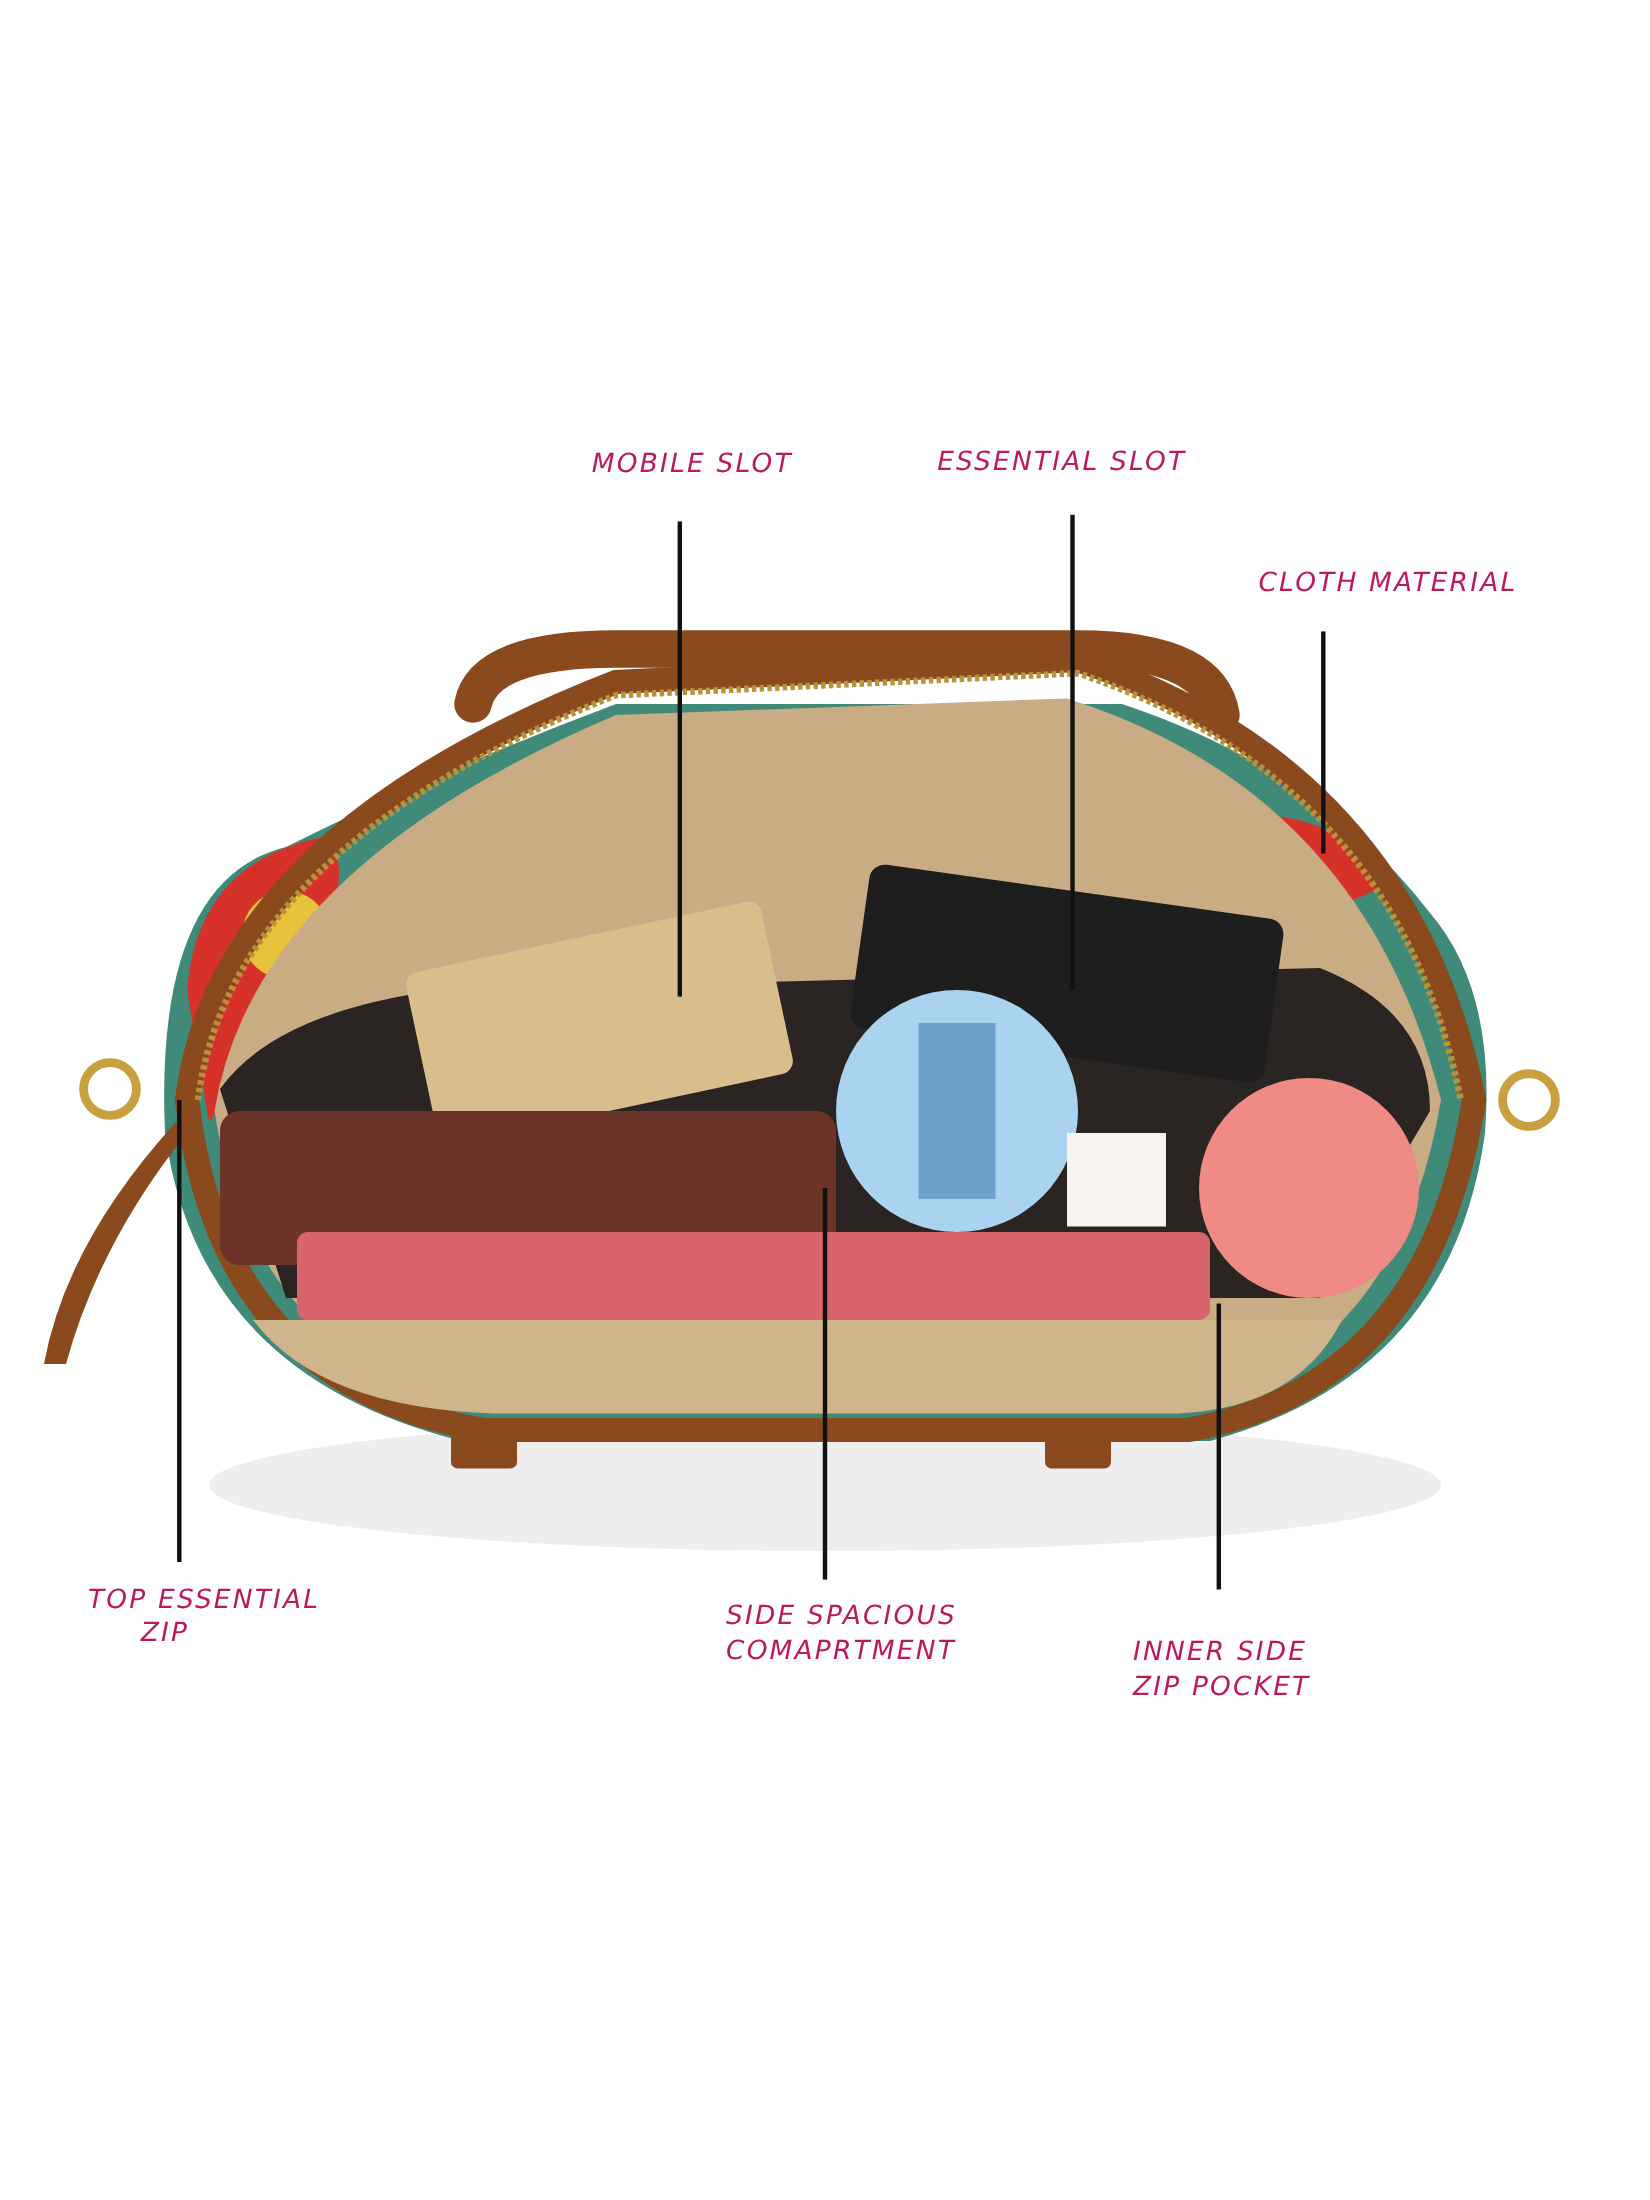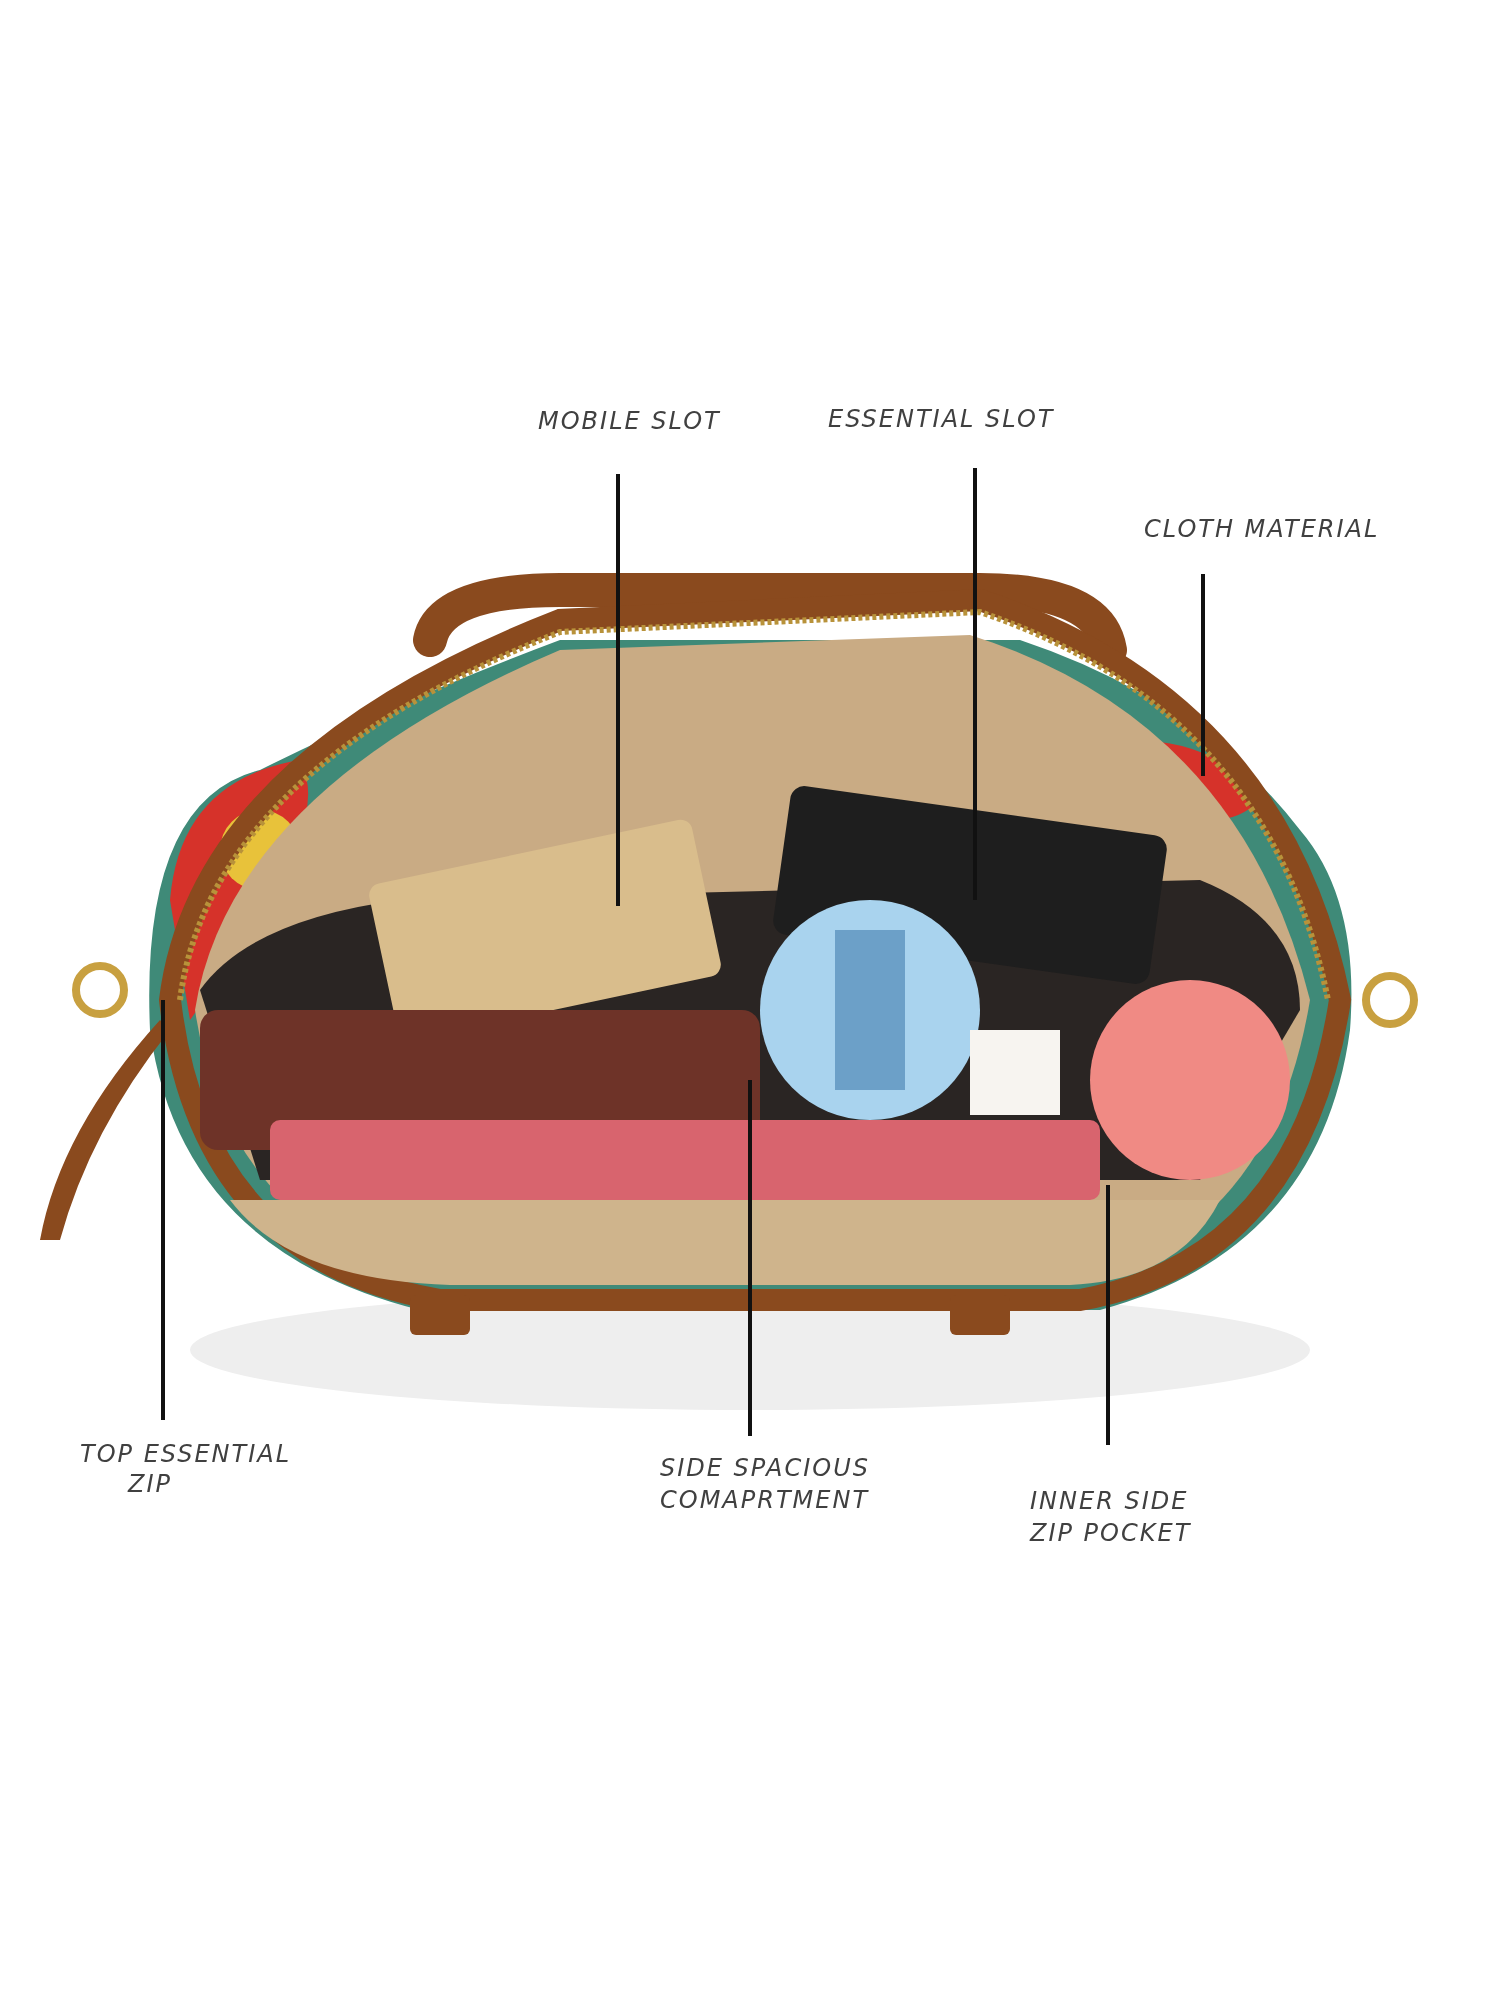--- a/index.html
+++ b/index.html
@@ -1,17 +1,17 @@
 <!DOCTYPE html>
 <html><head>
 <meta charset="utf-8">
 <style>
   html,body{margin:0;padding:0;background:#fff;}
   body{width:1500px;height:2000px;position:relative;overflow:hidden;font-family:"DejaVu Sans",sans-serif;}
-  .label{position:absolute;font-style:italic;font-size:24px;letter-spacing:2px;color:#404040;line-height:32px;white-space:pre;}
+  .label{position:absolute;font-style:italic;font-size:24px;letter-spacing:2px;color:#be185d;line-height:32px;white-space:pre;}
   .line{position:absolute;width:4px;background:#111;}
   .bag{position:absolute;}
 </style>
 </head>
 <body>
 
 <svg class="bag" width="1500" height="2000" style="left:0;top:0">
 
   <ellipse cx="750" cy="1350" rx="560" ry="60" fill="#eee"></ellipse>
 
@@ -57,21 +57,21 @@
 </svg>
 
 <div class="line" style="left:616px;top:474px;height:432px;"></div>
 <div class="line" style="left:973px;top:468px;height:432px;"></div>
 <div class="line" style="left:1201px;top:574px;height:202px;"></div>
 <div class="line" style="left:161px;top:1000px;height:420px;"></div>
 <div class="line" style="left:748px;top:1080px;height:356px;"></div>
 <div class="line" style="left:1106px;top:1185px;height:260px;"></div>
 
 <div class="label" style="left:538px;top:405px;">MOBILE SLOT</div>
-<div class="label" style="left:828px;top:403px;">ESSENTIAL SLOT</div>
+<div class="label" style="left:852px;top:403px;">ESSENTIAL SLOT</div>
 <div class="label" style="left:1100px;top:513px;margin-left:44px;">CLOTH MATERIAL</div>
 
 <div class="label" style="left:80px;top:1438px;">TOP ESSENTIAL</div>
 <div class="label" style="left:128px;top:1468px;">ZIP</div>
 
 <div class="label" style="left:660px;top:1452px;">SIDE SPACIOUS</div>
 <div class="label" style="left:660px;top:1484px;">COMAPRTMENT</div>
 
 <div class="label" style="left:1030px;top:1485px;">INNER SIDE</div>
 <div class="label" style="left:1030px;top:1517px;">ZIP POCKET</div>

